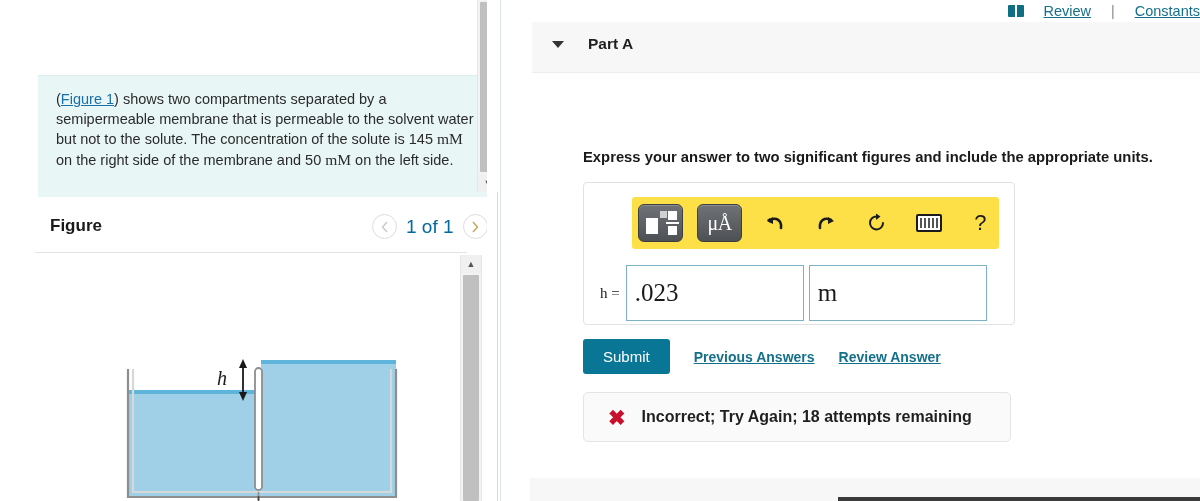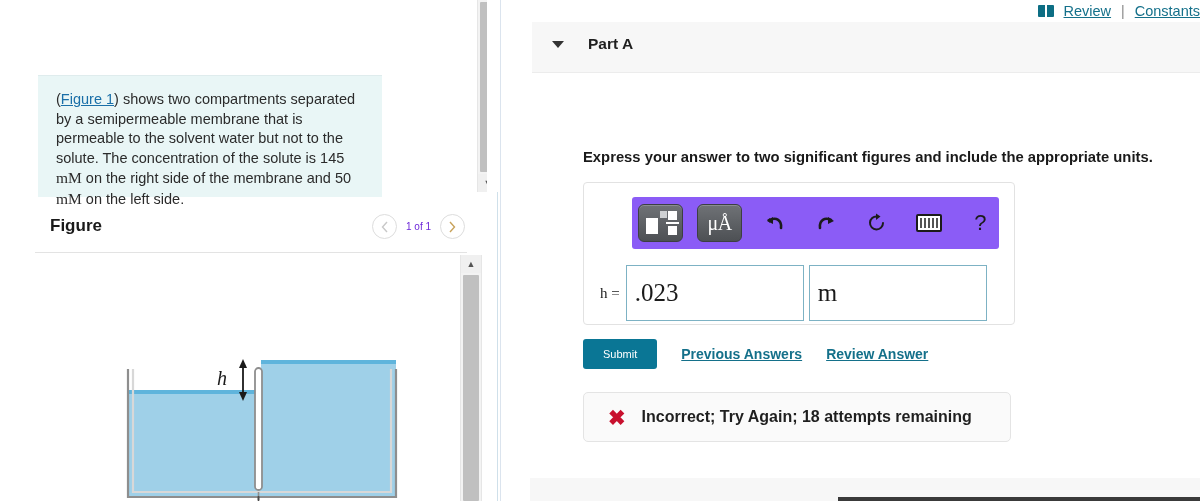--- a/index.html
+++ b/index.html
@@ -13,21 +13,21 @@
 
   
   .left-panel {
     position: absolute; left: 0; top: 0;
     width: 487px; height: 501px;
     background: #fff;
     overflow: hidden;
   }
   .problem-box {
     position: absolute; left: 38px; top: 75px;
-    width: 344px; height: 122px;
+    width: 463px; height: 122px;
     background: #e9f6f6;
     border-top: 1px solid #dfeced;
     box-sizing: border-box;
     padding: 14px 18px 0 18px;
   }
   .problem-text {
     font-size: 14.5px;
     line-height: 19.5px;
     color: #2b2b2b;
   }
@@ -54,21 +54,21 @@
     display: flex; align-items: center; gap: 9px;
   }
   .circle-btn {
     width: 25px; height: 25px; border-radius: 50%;
     border: 1px solid #dddddd; background: #fff;
     display: flex; align-items: center; justify-content: center;
     color: #c8c8c8; font-size: 13px;
     cursor: pointer;
     box-sizing: border-box;
   }
-  .fig-count { font-size: 10px; color: #6d28d9; }
+  .fig-count { font-size: 19px; color: #0369a1; }
 
   .fig-divider {
     position: absolute; left: 35px; top: 252px;
     width: 432px; height: 1px; background: #e3e3e3;
   }
 
   .figure-canvas {
     position: absolute; left: 35px; top: 256px;
     width: 432px; height: 245px;
     background: #fff;
@@ -110,21 +110,21 @@
 
   
   .right-panel {
     position: absolute; left: 501px; top: 0;
     width: 699px; height: 501px;
     background: #fff;
   }
   .topbar {
     position: absolute; right: 0; top: 2px;
     height: 18px;
-    display: flex; align-items: center; gap: 10px;
+    display: flex; align-items: center; gap: 20px;
     font-size: 14px;
     text-align: center;
   }
   .book-icon { display: inline-block; width: 16px; height: 13px; position: relative; }
   .book-icon i {
     position: absolute; top: 0; width: 7px; height: 12px;
     background: #0d6e84; display: block;
   }
   .book-icon i.l { left: 0; border-radius: 1px 0 0 1px; }
   .book-icon i.r { left: 9px; border-radius: 0 1px 1px 0; }
@@ -169,21 +169,21 @@
   .answer-box {
     position: absolute; left: 583px; top: 182px;
     width: 432px; height: 143px;
     border: 1px solid #e2e2e2; border-radius: 4px;
     background: #fff;
     box-sizing: border-box;
   }
   .mathbar {
     position: absolute; left: 48px; top: 14px;
     width: 367px; height: 52px;
-    background: #8b5cf6; border-radius: 3px;
+    background: #fde047; border-radius: 3px;
     display: flex; align-items: center; gap: 14px;
     padding-left: 6px;
     box-sizing: border-box;
   }
   .tbtn {
     width: 46px; height: 36px;
     border-radius: 6px;
     background: linear-gradient(#6f7276, #4d5054);
     border: 1px solid #3c3f42;
     box-shadow: inset 0 1px 0 #8a8d91;
@@ -239,21 +239,21 @@
   }
   .val-field { width: 178px; }
   .unit-field { width: 178px; margin-left: 5px; }
 
   .submit-row {
     position: absolute; left: 583px; top: 339px;
     display: flex; align-items: center;
   }
   .submit-btn {
     background: #0a7695; color: #fff;
-    font-size: 11px;
+    font-size: 15px;
     padding: 9px 20px;
     border: none; border-radius: 3px;
     cursor: pointer;
     font-family: "Liberation Sans", sans-serif;
   }
   .link-btn {
     color: #14708a; font-size: 14px; font-weight: bold;
     text-decoration: underline; cursor: pointer;
     margin-left: 24px;
   }

